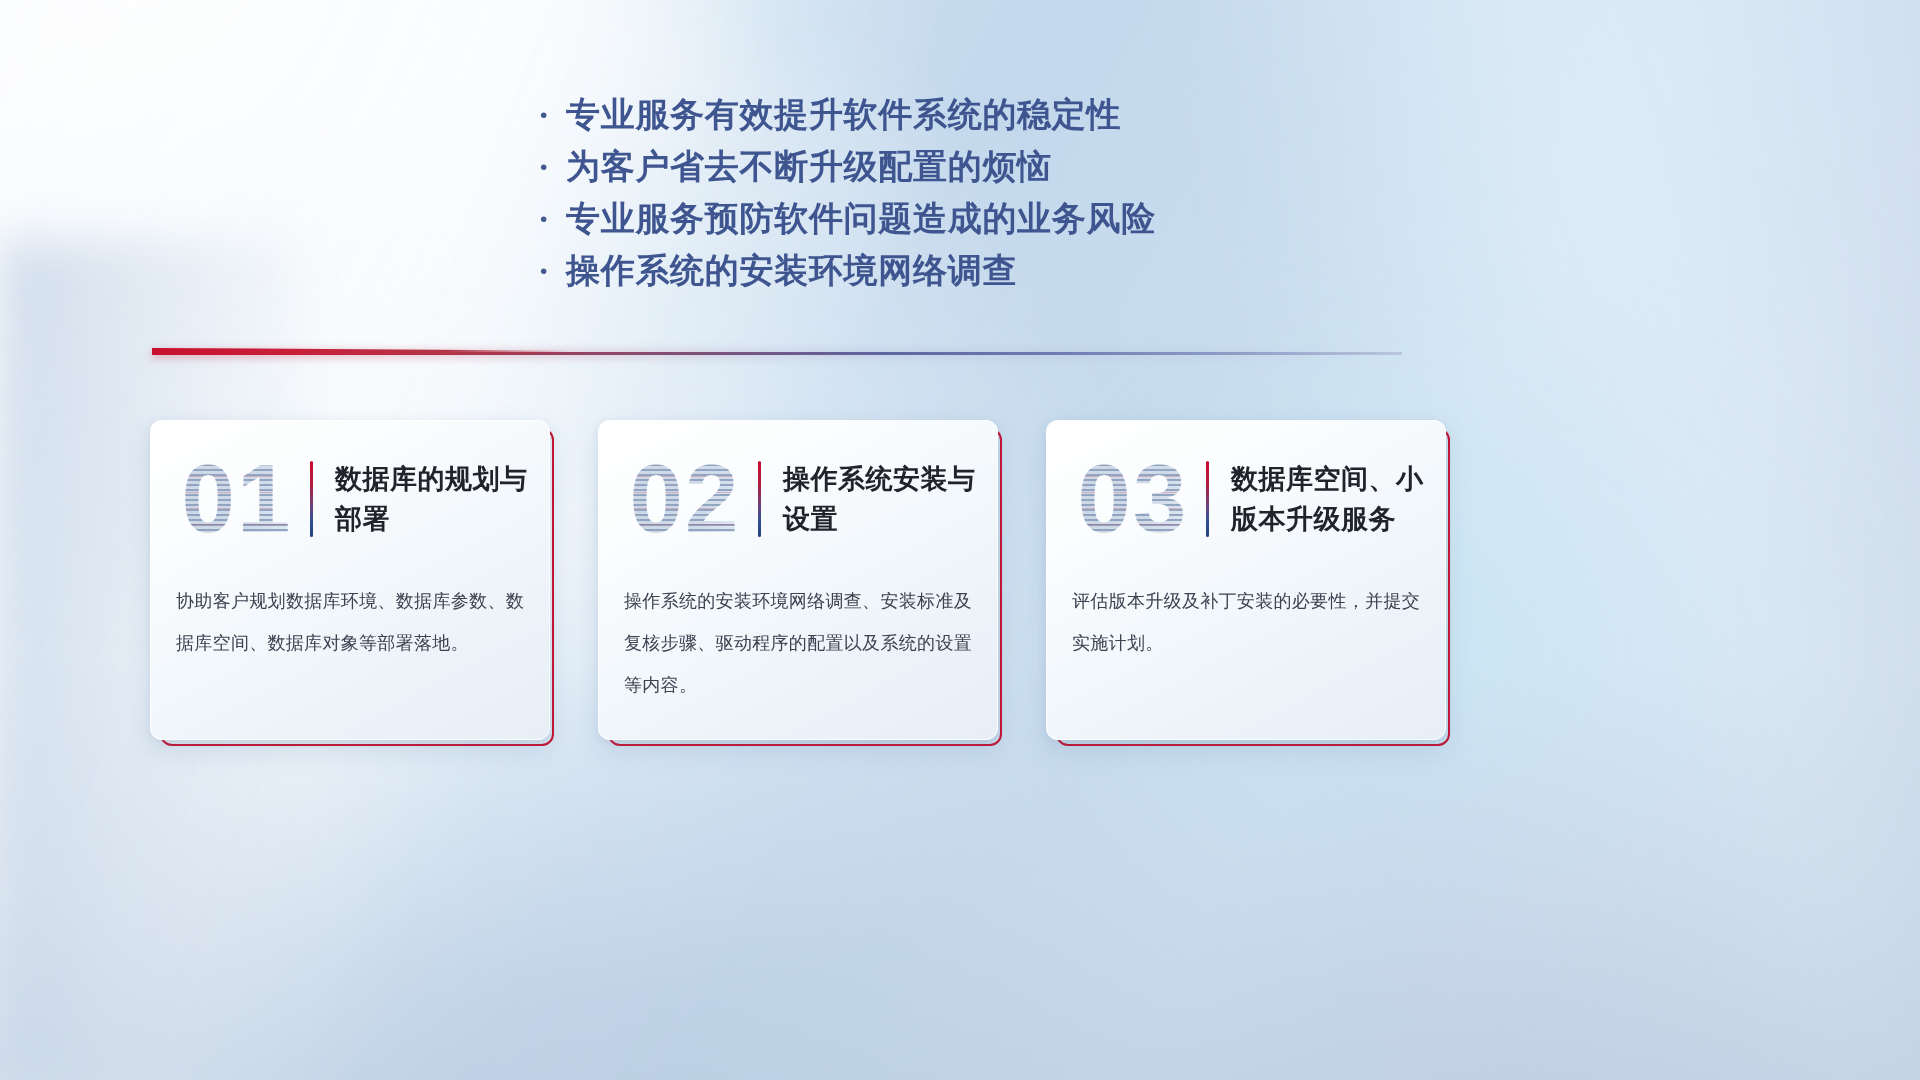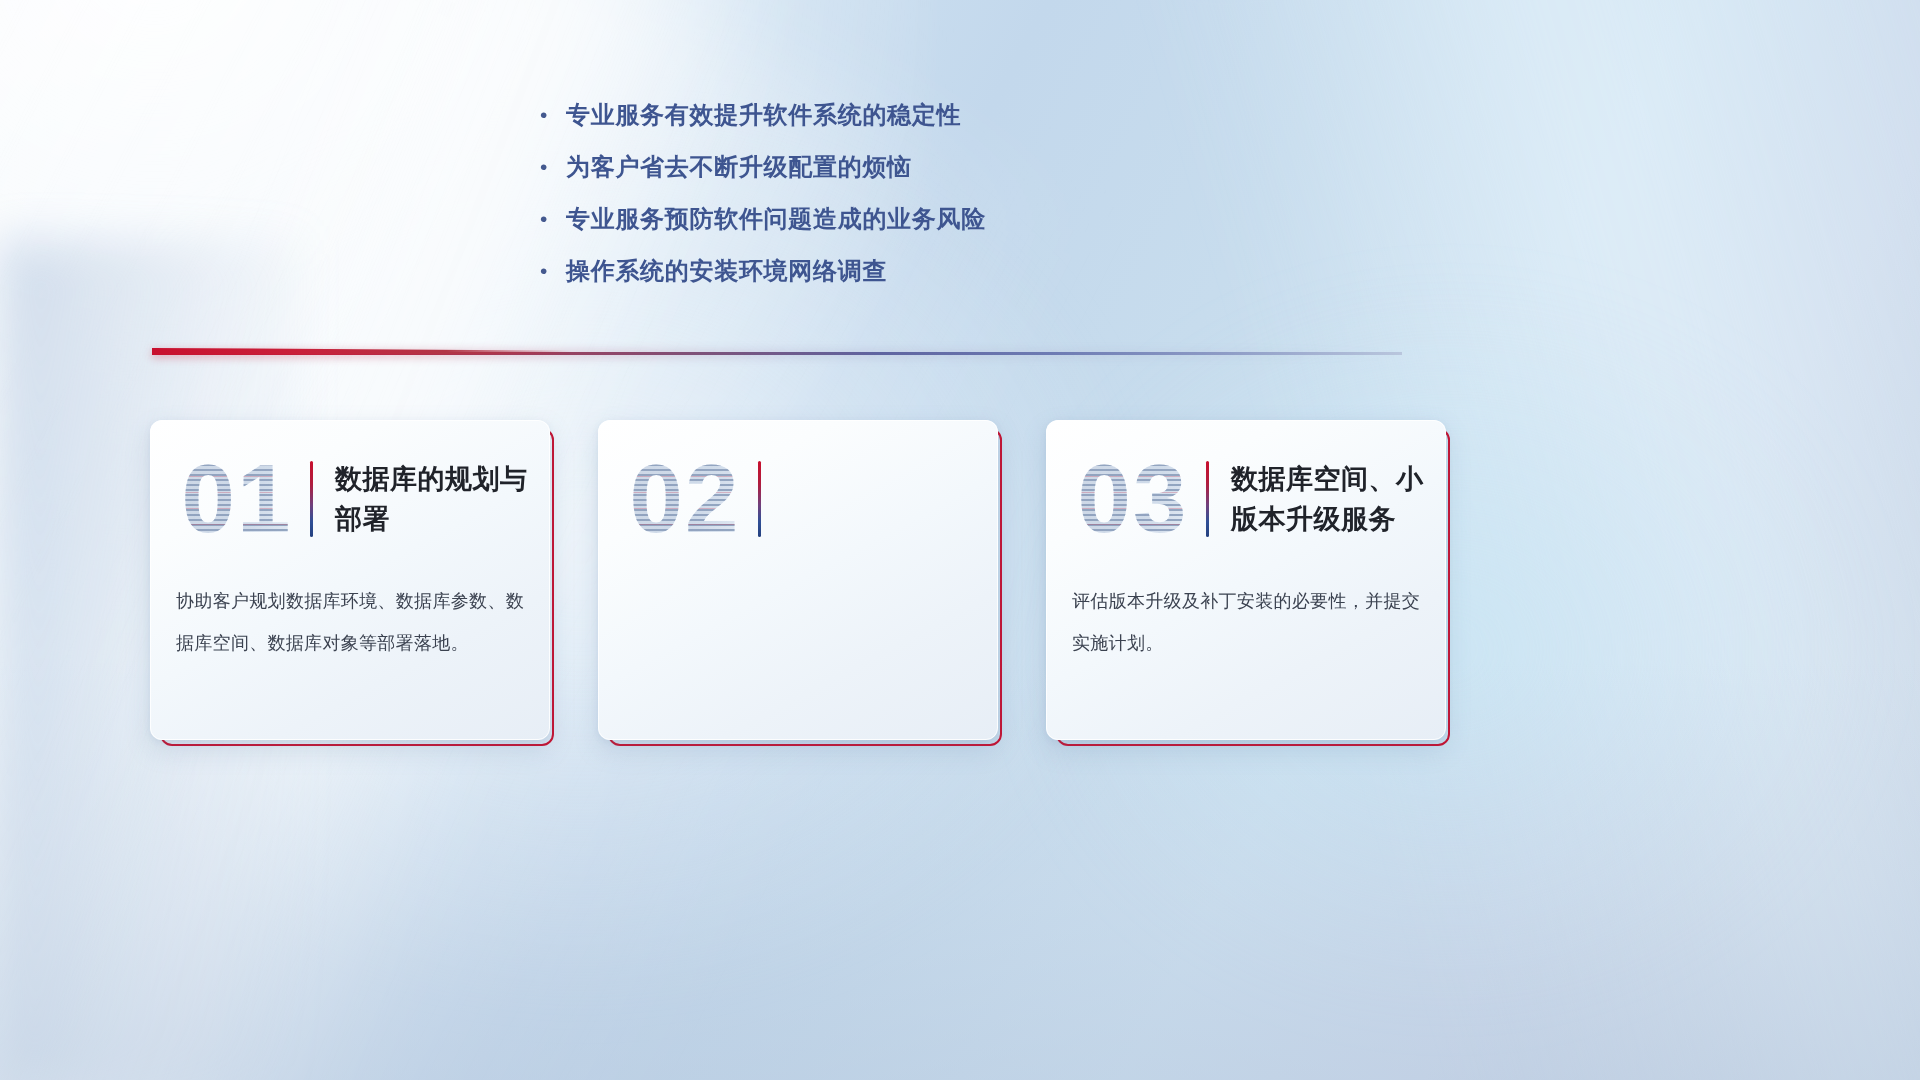--- a/index.html
+++ b/index.html
@@ -76,21 +76,21 @@
   }
   .bullet-row{
     display:flex; align-items:flex-start;
     height:52px;
   }
   .bullet-dot{
     width:26px; flex:0 0 26px; text-align:left;
     color:#44598f; font-size:21px; line-height:45px;
   }
   .bullet-text{
-    font-size:24px; line-height:45px;
+    font-size:34px; line-height:45px;
     color:#3e5590;
     letter-spacing:.7px;
     font-weight:700;
     white-space:nowrap;
   }
 
   
   .divider-wrap{
     position:absolute; left:152px; top:346px; width:1250px; height:16px;
     z-index:4;
@@ -264,21 +264,23 @@
 
   <div class="card">
     <div class="card-accent2"></div>
     <div class="card-face">
       <div class="card-head">
         <div class="ghost-num">
           <div class="gn-text">02</div>
           <div class="gn-tint">02</div>
         </div>
         <div class="vbar"></div>
+        <div class="card-title">操作系统安装与设置</div>
       </div>
+      <div class="card-body">操作系统的安装环境网络调查、安装标准及复核步骤、驱动程序的配置以及系统的设置等内容。</div>
     </div>
   </div>
 
   <div class="card">
     <div class="card-accent2"></div>
     <div class="card-face">
       <div class="card-head">
         <div class="ghost-num">
           <div class="gn-text">03</div>
           <div class="gn-tint">03</div>

